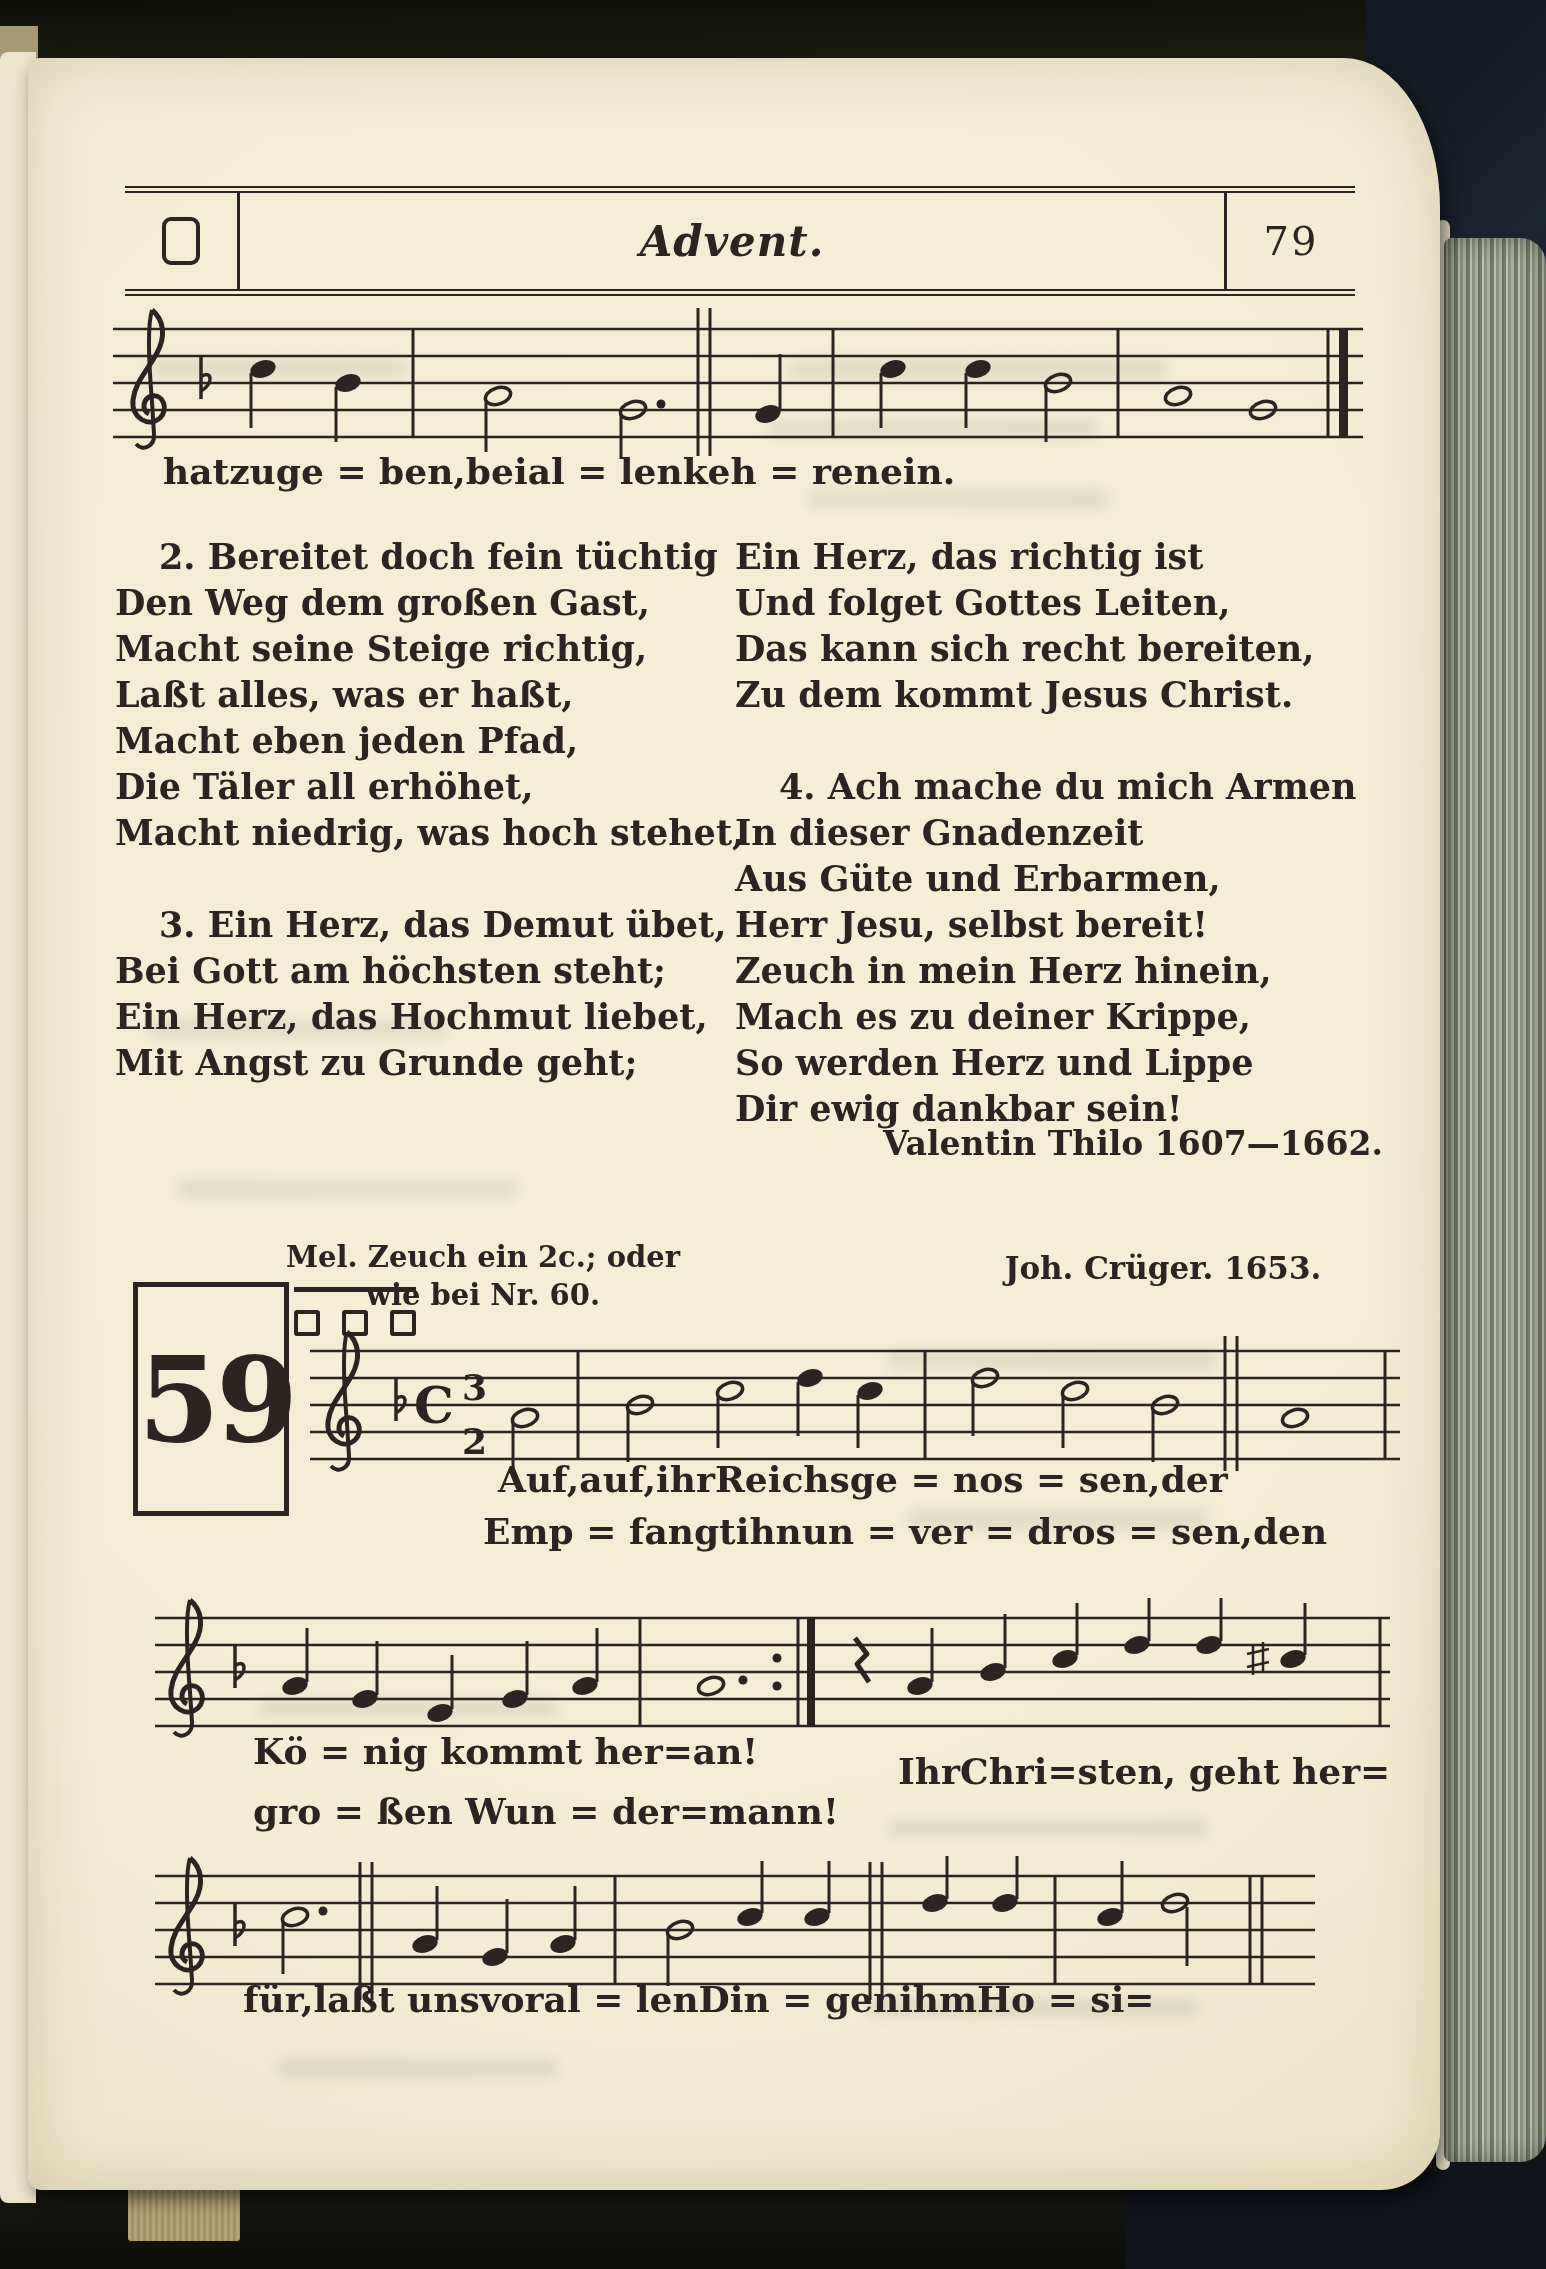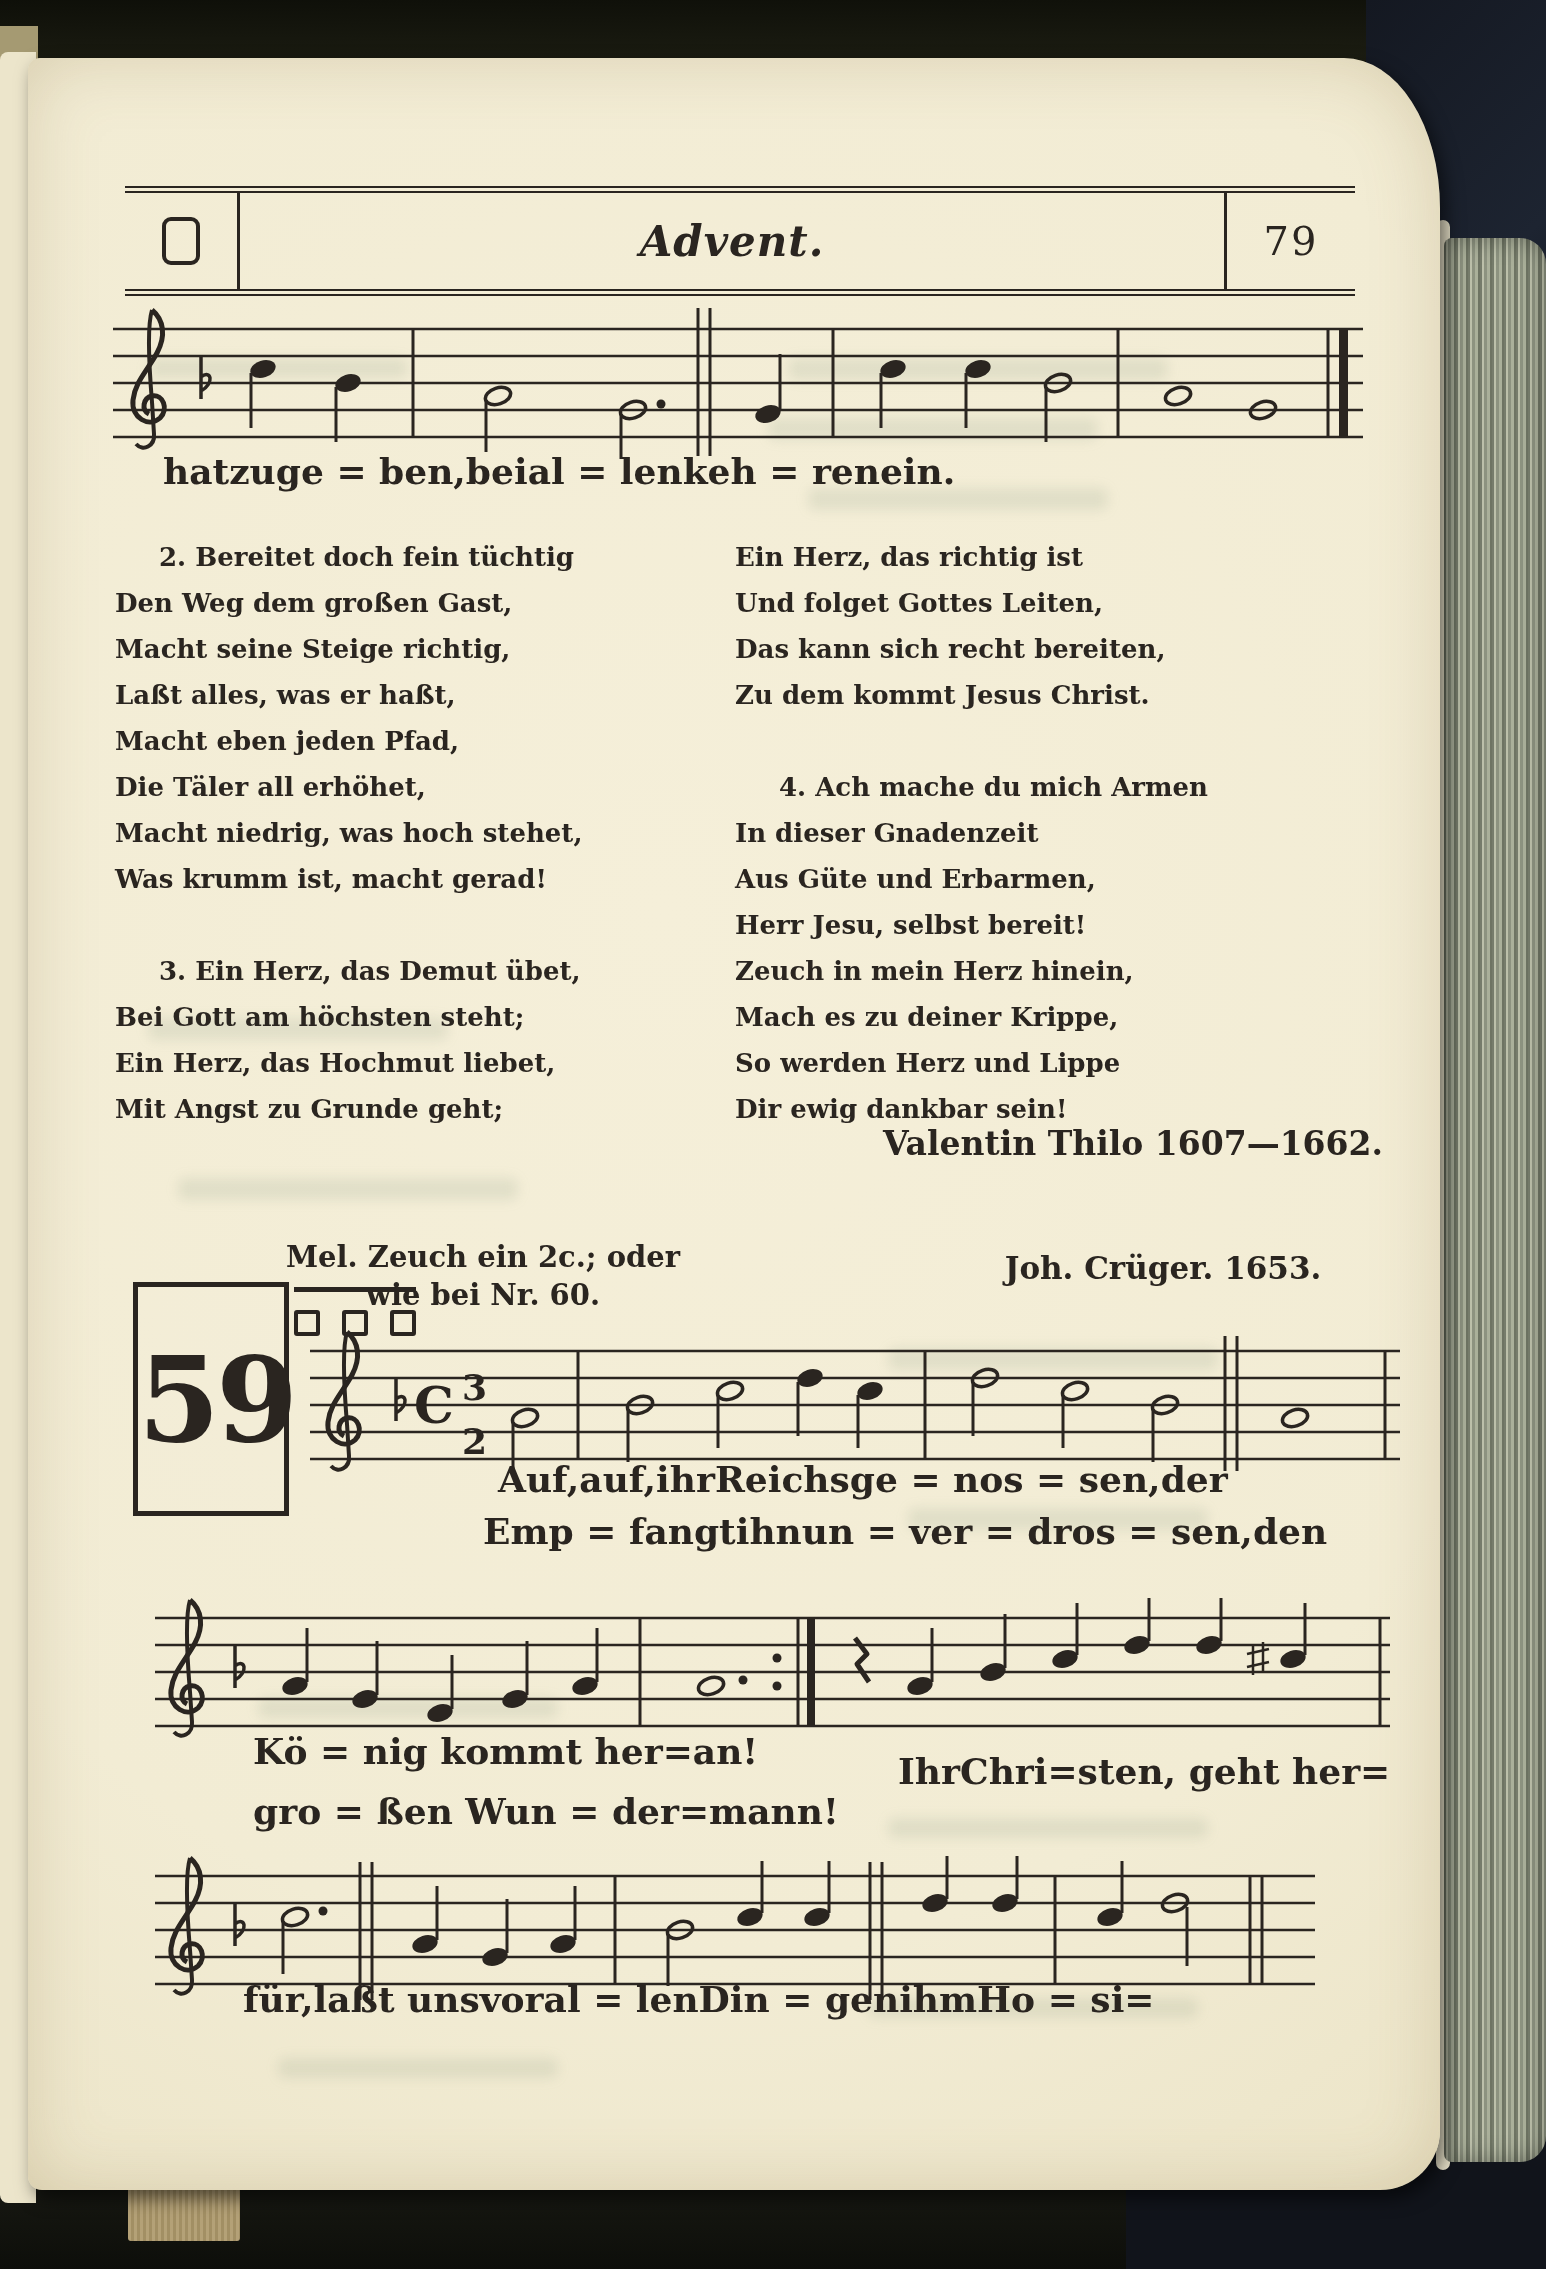--- a/index.html
+++ b/index.html
@@ -37,21 +37,21 @@
   .hdr-cell-mid{flex:1;display:flex;align-items:center;justify-content:center;}
   .hdr-title{font-size:42px;font-weight:bold;letter-spacing:1px;font-style:italic;}
   .hdr-cell-right{width:128px;border-left:3px solid #2a2520;display:flex;align-items:center;justify-content:center;}
   .hdr-page-no{font-size:40px;letter-spacing:2px;}
   
   .staff{position:absolute;}
   .staff svg{display:block;}
   .tok-row{position:absolute;display:flex;font-weight:bold;font-size:36px;}
   .tok{white-space:nowrap;}
   
-  .vcol{position:absolute;font-weight:bold;font-size:26px;line-height:46px;}
+  .vcol{position:absolute;font-weight:bold;font-size:35px;line-height:46px;}
   .vline{min-height:46px;white-space:nowrap;}
   .vline.indent{padding-left:44px;}
   .attrib{position:absolute;font-weight:bold;font-size:33px;text-align:right;}
   .mel{position:absolute;font-weight:bold;font-size:29px;line-height:38px;text-align:center;}
   .composer{position:absolute;font-weight:bold;font-size:31px;text-align:center;}
   
   .nobox{position:absolute;left:105px;top:1224px;width:146px;height:224px;border:5px solid #2a2520;display:flex;flex-direction:row;background:rgba(255,255,255,.04);}
   .nobox-top{flex:1;display:flex;align-items:center;justify-content:center;}
   .nobox-num{font-size:118px;font-weight:bold;letter-spacing:-4px;}
   .nobox-bottom{height:62px;border-top:5px solid #2a2520;display:flex;align-items:center;justify-content:center;gap:22px;}
@@ -157,21 +157,20 @@
     </div>
 
   <div class="vcol" style="left:87px;top:476px;width:612px;">
       <div class="vline indent">2. Bereitet doch fein tüchtig</div>
       <div class="vline">Den Weg dem großen Gast,</div>
       <div class="vline">Macht seine Steige richtig,</div>
       <div class="vline">Laßt alles, was er haßt,</div>
       <div class="vline">Macht eben jeden Pfad,</div>
       <div class="vline">Die Täler all erhöhet,</div>
       <div class="vline">Macht niedrig, was hoch stehet,</div>
-      <div class="vline">Was krumm ist, macht gerad!</div>
       <div class="vline"></div>
       <div class="vline indent">3. Ein Herz, das Demut übet,</div>
       <div class="vline">Bei Gott am höchsten steht;</div>
       <div class="vline">Ein Herz, das Hochmut liebet,</div>
       <div class="vline">Mit Angst zu Grunde geht;</div>
     </div>
   <div class="vcol" style="left:707px;top:476px;width:648px;">
       <div class="vline">Ein Herz, das richtig ist</div>
       <div class="vline">Und folget Gottes Leiten,</div>
       <div class="vline">Das kann sich recht bereiten,</div>

